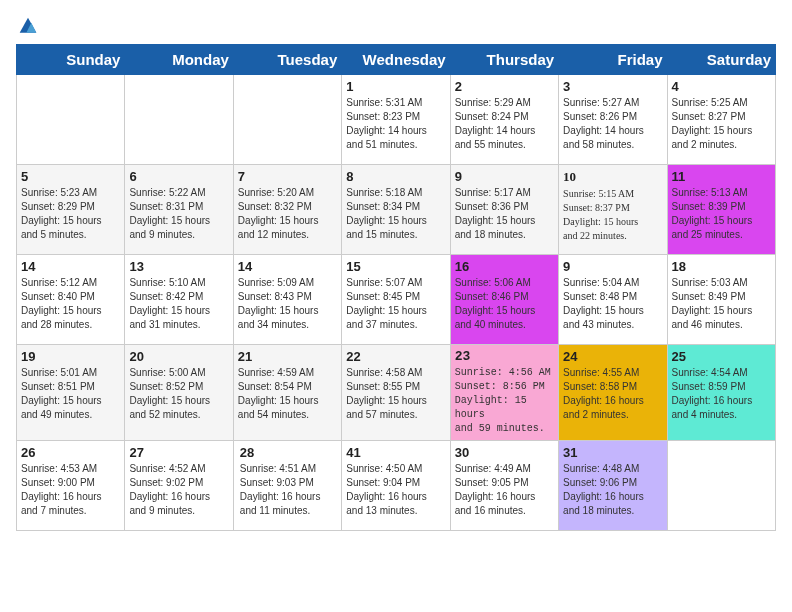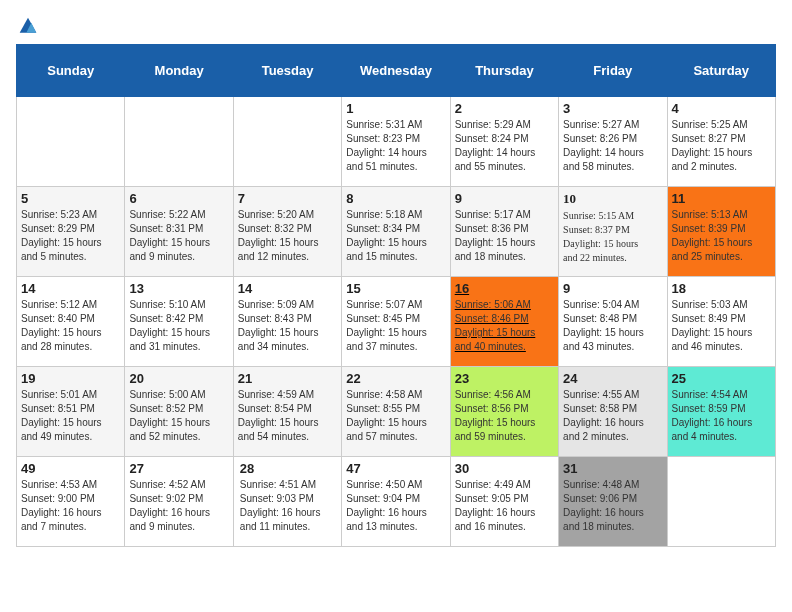--- a/index.html
+++ b/index.html
@@ -53,23 +53,23 @@
       color: #444;
     }
     table {
       width: 100%;
       border-collapse: collapse;
       font-size: 10px;
     }
     thead th {
       background-color: #1a5fa8;
       color: #fff;
-      padding: 18px 4px;
-      text-align: center;
-      font-size: 13px;
+      padding: 6px 4px;
+      text-align: right;
+      font-size: 15px;
       font-weight: bold;
       border: 1px solid #1a5fa8;
     }
     td {
       border: 1px solid #ccc;
       vertical-align: top;
       padding: 4px;
       height: 90px;
       width: calc(100% / 7);
     }
@@ -167,21 +167,21 @@
           <div class="day-info">Sunrise: 5:18 AM<br>Sunset: 8:34 PM<br>Daylight: 15 hours<br>and 15 minutes.</div>
         </td>
         <td style="background-color: rgb(245, 245, 245);">
           <div class="day-number">9</div>
           <div class="day-info">Sunrise: 5:17 AM<br>Sunset: 8:36 PM<br>Daylight: 15 hours<br>and 18 minutes.</div>
         </td>
         <td style="background-color: rgb(245, 245, 245); font-family: Liberation Serif, serif;">
           <div class="day-number">10</div>
           <div class="day-info">Sunrise: 5:15 AM<br>Sunset: 8:37 PM<br>Daylight: 15 hours<br>and 22 minutes.</div>
         </td>
-        <td style="background-color: #f97316;">
+        <td style="background-color: #d946ef;">
           <div class="day-number">11</div>
           <div class="day-info">Sunrise: 5:13 AM<br>Sunset: 8:39 PM<br>Daylight: 15 hours<br>and 25 minutes.</div>
         </td>
       </tr>
       <tr>
         <td style="background-color: rgb(255, 255, 255);">
           <div class="day-number">14</div>
           <div class="day-info">Sunrise: 5:12 AM<br>Sunset: 8:40 PM<br>Daylight: 15 hours<br>and 28 minutes.</div>
         </td>
         <td style="background-color: rgb(255, 255, 255);">
@@ -189,21 +189,21 @@
           <div class="day-info">Sunrise: 5:10 AM<br>Sunset: 8:42 PM<br>Daylight: 15 hours<br>and 31 minutes.</div>
         </td>
         <td style="background-color: rgb(255, 255, 255);">
           <div class="day-number">14</div>
           <div class="day-info">Sunrise: 5:09 AM<br>Sunset: 8:43 PM<br>Daylight: 15 hours<br>and 34 minutes.</div>
         </td>
         <td style="background-color: rgb(255, 255, 255);">
           <div class="day-number">15</div>
           <div class="day-info">Sunrise: 5:07 AM<br>Sunset: 8:45 PM<br>Daylight: 15 hours<br>and 37 minutes.</div>
         </td>
-        <td style="background-color: #f97316; text-decoration: underline;">
+        <td style="background-color: #d946ef;">
           <div class="day-number">16</div>
           <div class="day-info">Sunrise: 5:06 AM<br>Sunset: 8:46 PM<br>Daylight: 15 hours<br>and 40 minutes.</div>
         </td>
         <td style="background-color: rgb(255, 255, 255);">
           <div class="day-number">9</div>
           <div class="day-info">Sunrise: 5:04 AM<br>Sunset: 8:48 PM<br>Daylight: 15 hours<br>and 43 minutes.</div>
         </td>
         <td style="background-color: rgb(255, 255, 255);">
           <div class="day-number">18</div>
           <div class="day-info">Sunrise: 5:03 AM<br>Sunset: 8:49 PM<br>Daylight: 15 hours<br>and 46 minutes.</div>
@@ -219,54 +219,54 @@
           <div class="day-info">Sunrise: 5:00 AM<br>Sunset: 8:52 PM<br>Daylight: 15 hours<br>and 52 minutes.</div>
         </td>
         <td style="background-color: rgb(245, 245, 245);">
           <div class="day-number">21</div>
           <div class="day-info">Sunrise: 4:59 AM<br>Sunset: 8:54 PM<br>Daylight: 15 hours<br>and 54 minutes.</div>
         </td>
         <td style="background-color: rgb(245, 245, 245);">
           <div class="day-number">22</div>
           <div class="day-info">Sunrise: 4:58 AM<br>Sunset: 8:55 PM<br>Daylight: 15 hours<br>and 57 minutes.</div>
         </td>
-        <td style="background-color: #bef264;">
+        <td style="background-color: #f9a8d4; font-family: Liberation Mono, monospace;">
           <div class="day-number">23</div>
           <div class="day-info">Sunrise: 4:56 AM<br>Sunset: 8:56 PM<br>Daylight: 15 hours<br>and 59 minutes.</div>
         </td>
-        <td style="background-color: #e5e5e5;">
+        <td style="background-color: #eab308;">
           <div class="day-number">24</div>
           <div class="day-info">Sunrise: 4:55 AM<br>Sunset: 8:58 PM<br>Daylight: 16 hours<br>and 2 minutes.</div>
         </td>
         <td style="background-color: #5eead4;">
           <div class="day-number">25</div>
           <div class="day-info">Sunrise: 4:54 AM<br>Sunset: 8:59 PM<br>Daylight: 16 hours<br>and 4 minutes.</div>
         </td>
       </tr>
       <tr>
         <td style="background-color: rgb(255, 255, 255);">
-          <div class="day-number">49</div>
+          <div class="day-number">26</div>
           <div class="day-info">Sunrise: 4:53 AM<br>Sunset: 9:00 PM<br>Daylight: 16 hours<br>and 7 minutes.</div>
         </td>
         <td style="background-color: rgb(255, 255, 255);">
           <div class="day-number">27</div>
           <div class="day-info">Sunrise: 4:52 AM<br>Sunset: 9:02 PM<br>Daylight: 16 hours<br>and 9 minutes.</div>
         </td>
         <td style="background-color: rgb(255, 255, 255); padding-left: 6px;">
           <div class="day-number">28</div>
           <div class="day-info">Sunrise: 4:51 AM<br>Sunset: 9:03 PM<br>Daylight: 16 hours<br>and 11 minutes.</div>
         </td>
         <td style="background-color: rgb(255, 255, 255);">
-          <div class="day-number">47</div>
+          <div class="day-number">41</div>
           <div class="day-info">Sunrise: 4:50 AM<br>Sunset: 9:04 PM<br>Daylight: 16 hours<br>and 13 minutes.</div>
         </td>
         <td style="background-color: rgb(255, 255, 255);">
           <div class="day-number">30</div>
           <div class="day-info">Sunrise: 4:49 AM<br>Sunset: 9:05 PM<br>Daylight: 16 hours<br>and 16 minutes.</div>
         </td>
-        <td style="background-color: #a3a3a3;">
+        <td style="background-color: #c4b5fd;">
           <div class="day-number">31</div>
           <div class="day-info">Sunrise: 4:48 AM<br>Sunset: 9:06 PM<br>Daylight: 16 hours<br>and 18 minutes.</div>
         </td>
         <td class="empty-cell"></td>
       </tr>
     </tbody>
 </table>
 
 </body></html>

